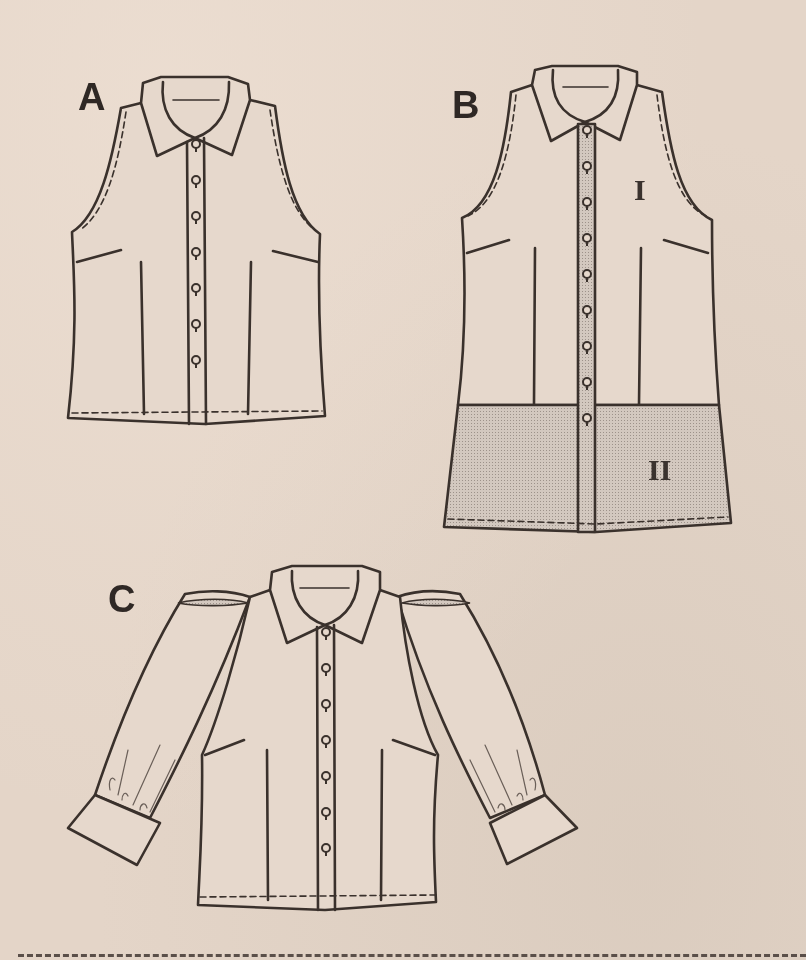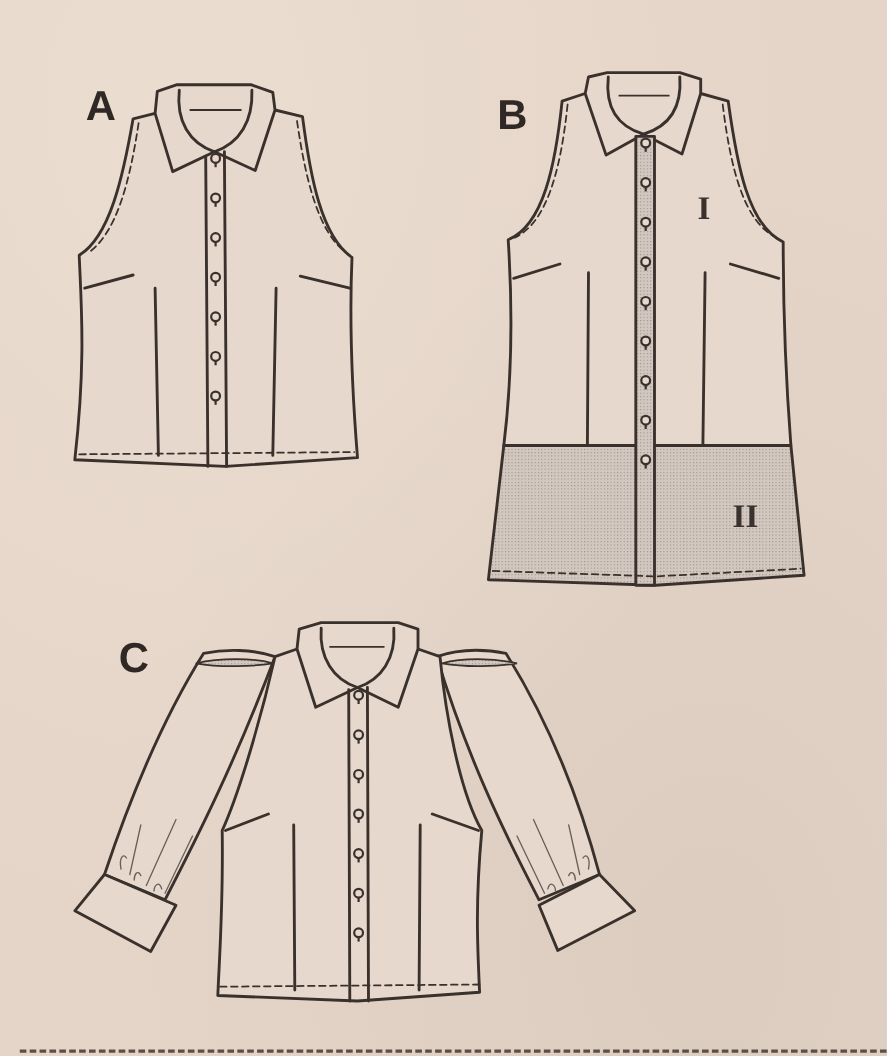--- a/index.html
+++ b/index.html
@@ -174,16 +174,16 @@
       <circle cx="326" cy="776" r="4"></circle>
         <line x1="326" y1="780" x2="326" y2="784"></line>
       <circle cx="326" cy="812" r="4"></circle>
         <line x1="326" y1="816" x2="326" y2="820"></line>
       <circle cx="326" cy="848" r="4"></circle>
         <line x1="326" y1="852" x2="326" y2="856"></line>
     </g>
   </svg>
 
   <span class="panel-label" style="left:634px; top:175px;">I</span>
-  <span class="panel-label" style="left:666px; top:455px;">II</span>
+  <span class="panel-label" style="left:648px; top:455px;">II</span>
 
   <div class="bottom-rule"></div>
 </div>
 
 </body></html>

